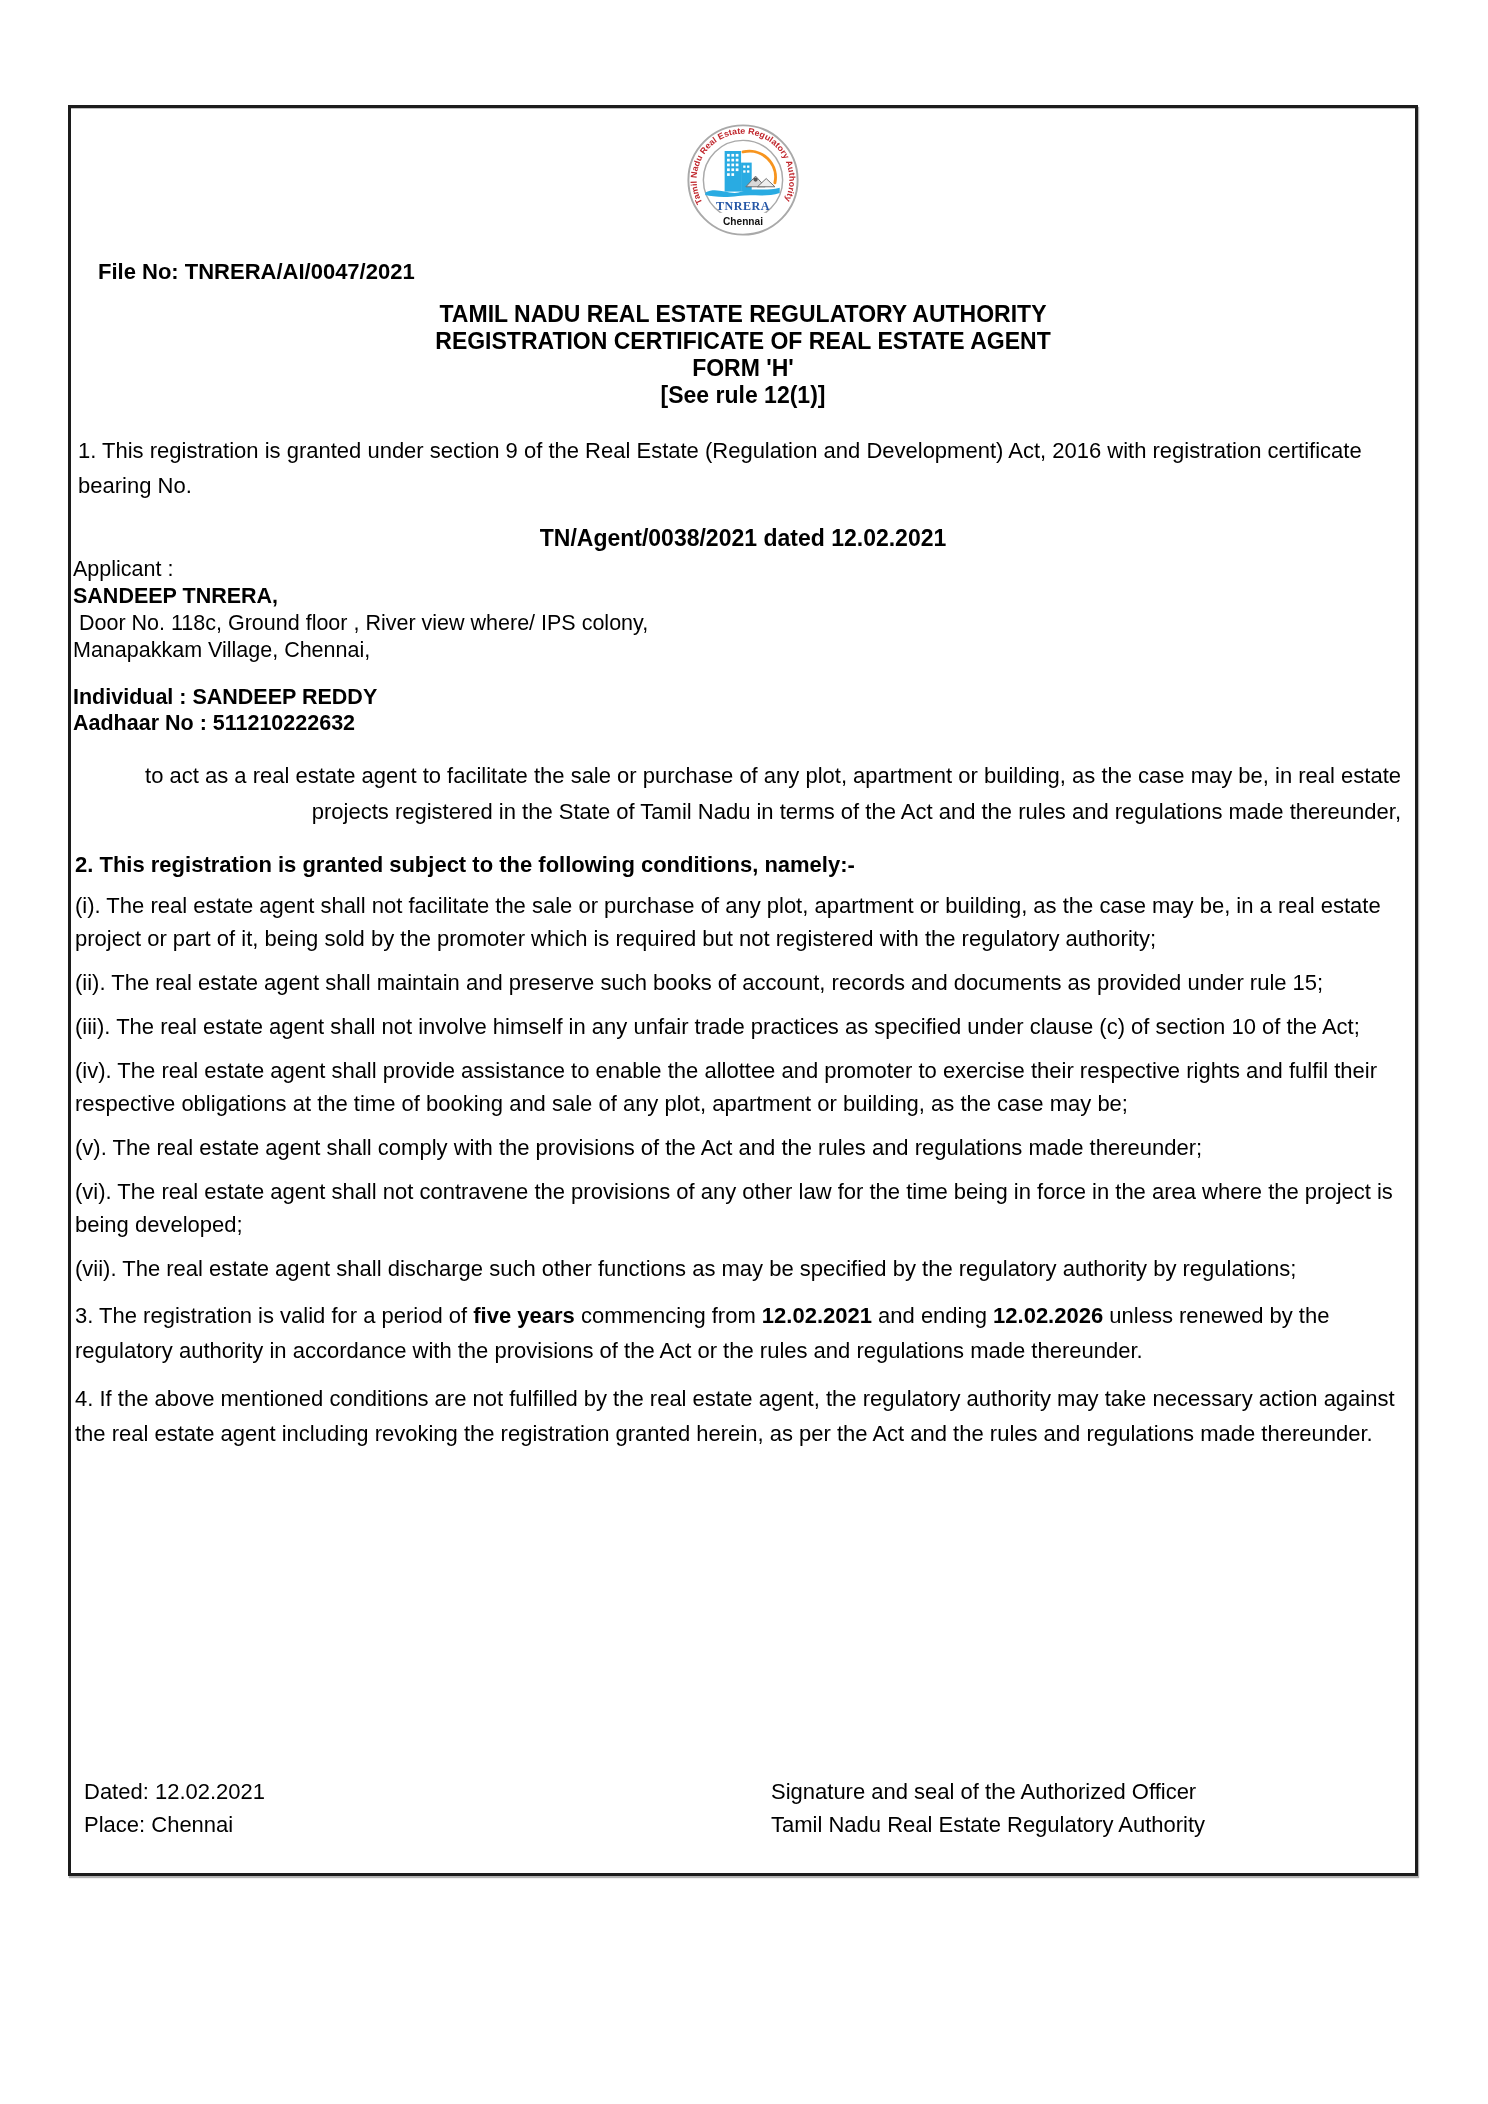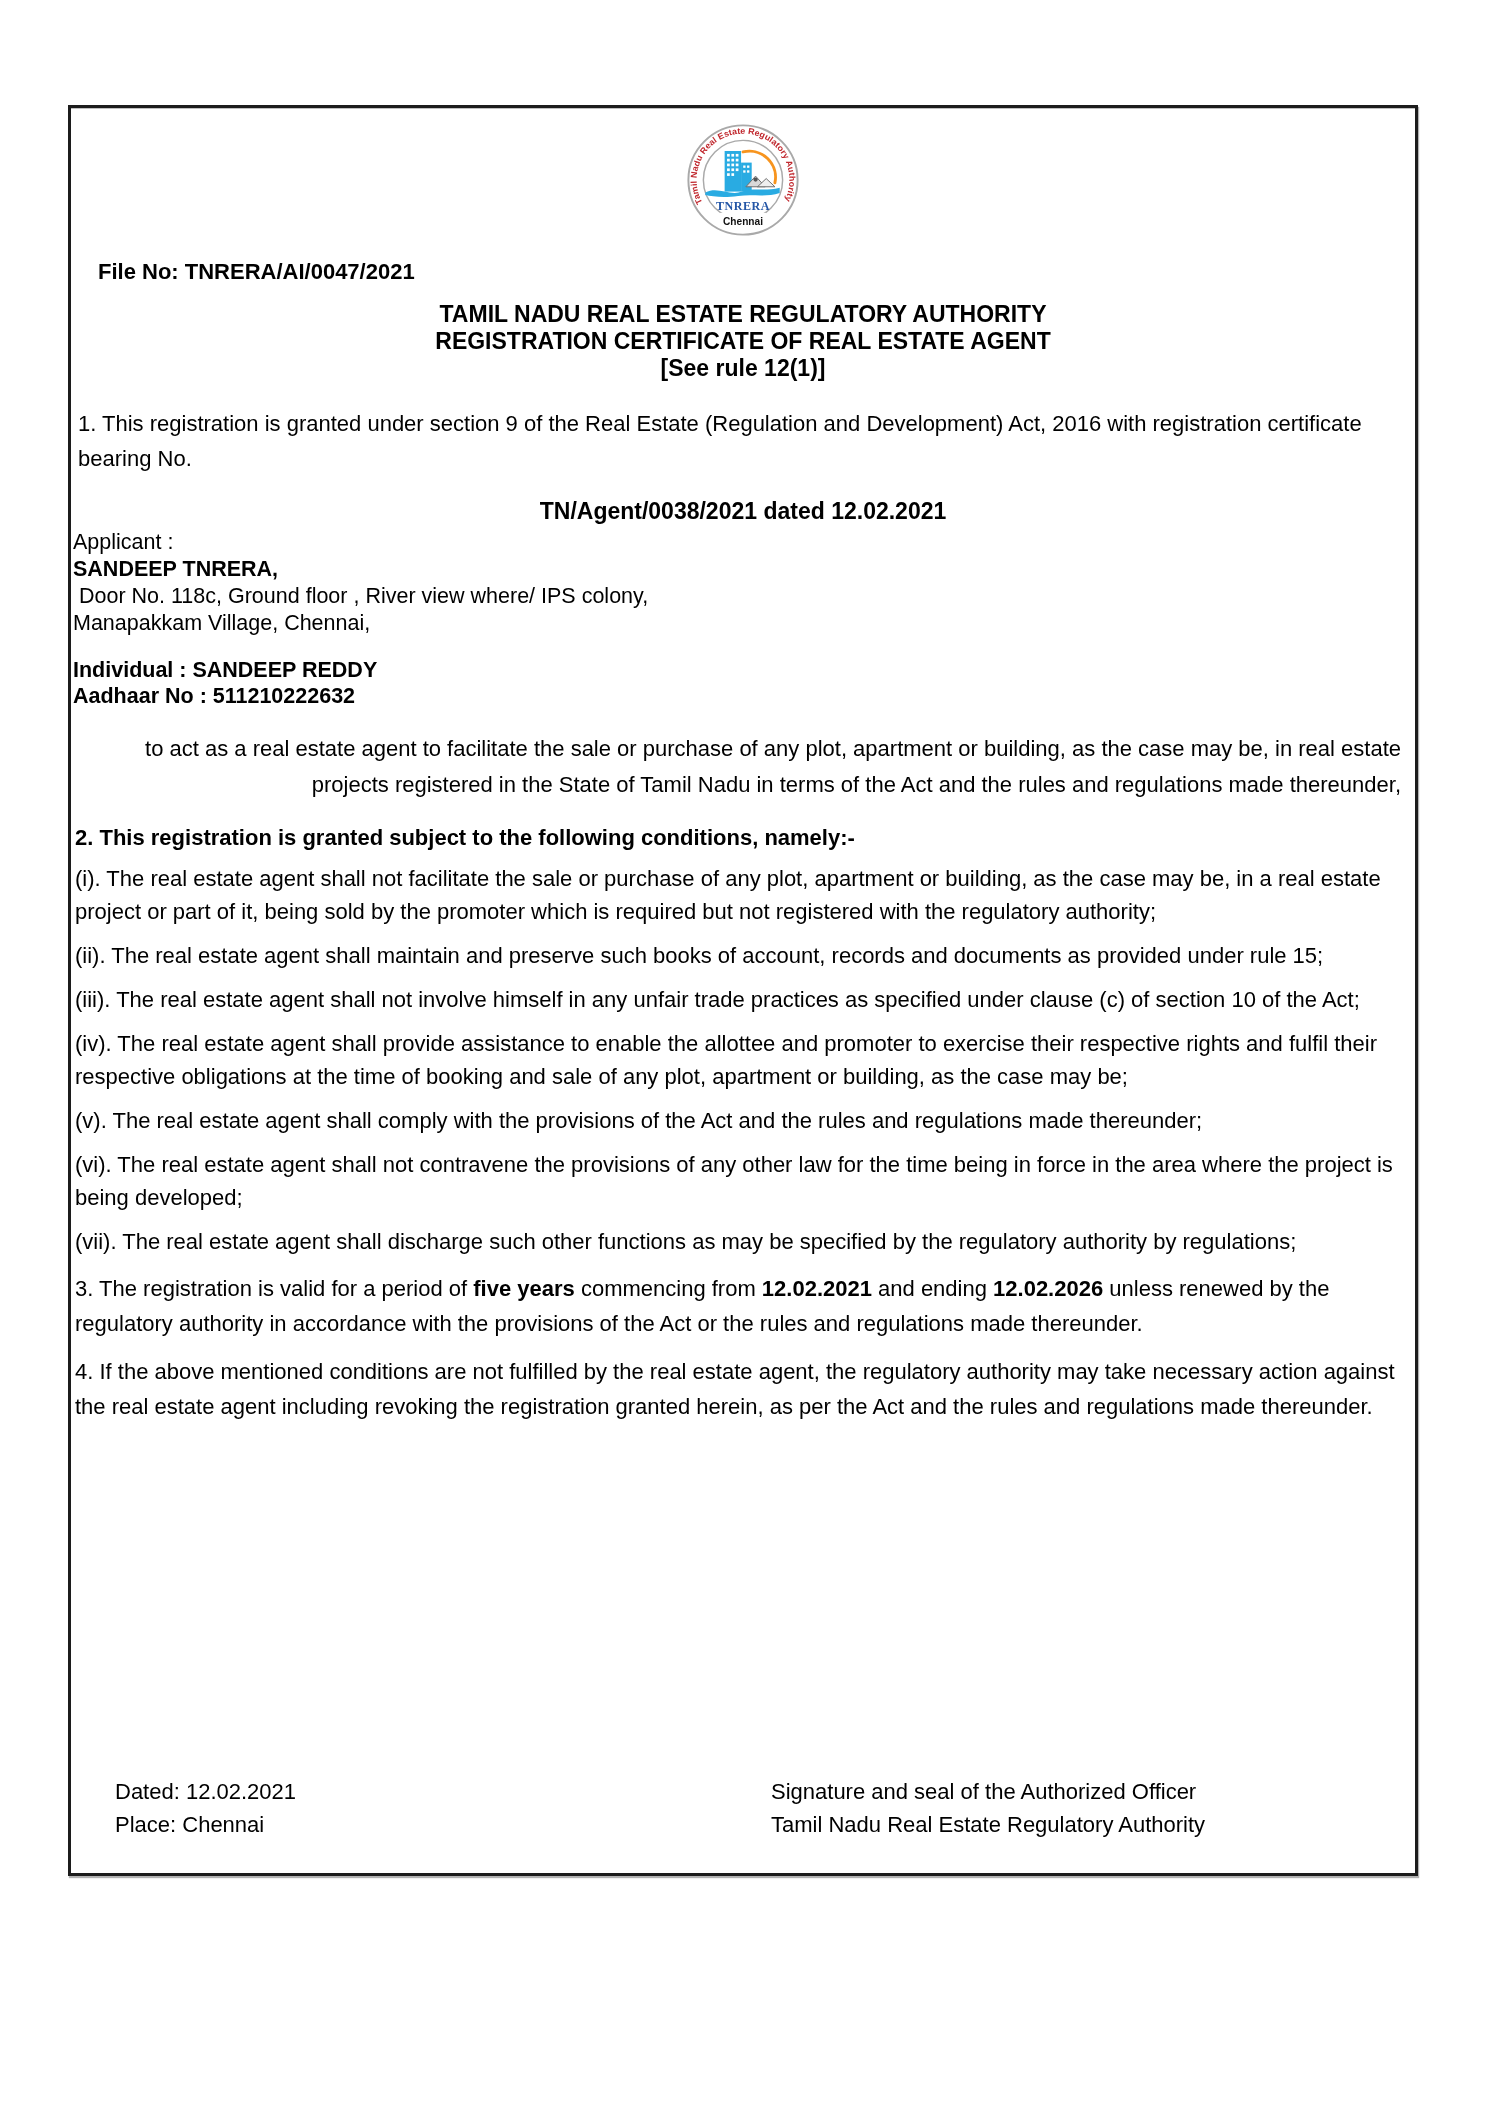--- a/index.html
+++ b/index.html
@@ -39,21 +39,21 @@
 
   .act-para { font-size: 22px; line-height: 36px; padding: 0 14px 0 9px; text-align: right; }
 
   .sec2 { margin-top: 6px; font-weight: bold; font-size: 22px; line-height: 26px; padding-left: 4px; }
 
   .cond { margin: 11px 0 0 0; font-size: 22px; line-height: 33px; padding: 0 16px 0 4px; }
 
   .p34 { margin: 13px 0 0 0; font-size: 22px; line-height: 35px; padding: 0 16px 0 4px; }
 
   .footer { position: absolute; left: 0; bottom: 32px; width: 100%; height: 66px; font-size: 22px; line-height: 33px; }
-  .footer .f-left  { position: absolute; left: 44px; top: 0; }
+  .footer .f-left  { position: absolute; left: 13px; top: 0; }
   .footer .f-right { position: absolute; left: 700px; top: 0; }
 </style>
 </head>
 <body>
 
 <div class="sheet">
 
   <div class="logo-wrap">
     <svg class="logo-svg" viewBox="0 0 120 120">
       <defs>
@@ -104,20 +104,21 @@
       <rect x="36" y="94" width="48" height="16" fill="#ffffff"></rect>
       <text x="60" y="106.5" text-anchor="middle" font-size="10.5" font-weight="bold" fill="#111111">Chennai</text>
     </svg>
   </div>
 
   <div class="file-no">File No: TNRERA/AI/0047/2021</div>
 
   <div class="title-block">
     <div>TAMIL NADU REAL ESTATE REGULATORY AUTHORITY</div>
     <div>REGISTRATION CERTIFICATE OF REAL ESTATE AGENT</div>
+    <div>FORM 'H'</div>
     <div>[See rule 12(1)]</div>
   </div>
 
   <p class="para1">1. This registration is granted under section 9 of the Real Estate (Regulation and Development) Act, 2016 with registration certificate bearing No.</p>
 
   <div class="reg-line">TN/Agent/0038/2021 dated 12.02.2021</div>
 
   <div class="applicant">
     <div>Applicant :</div>
     <div class="name">SANDEEP TNRERA,</div>

